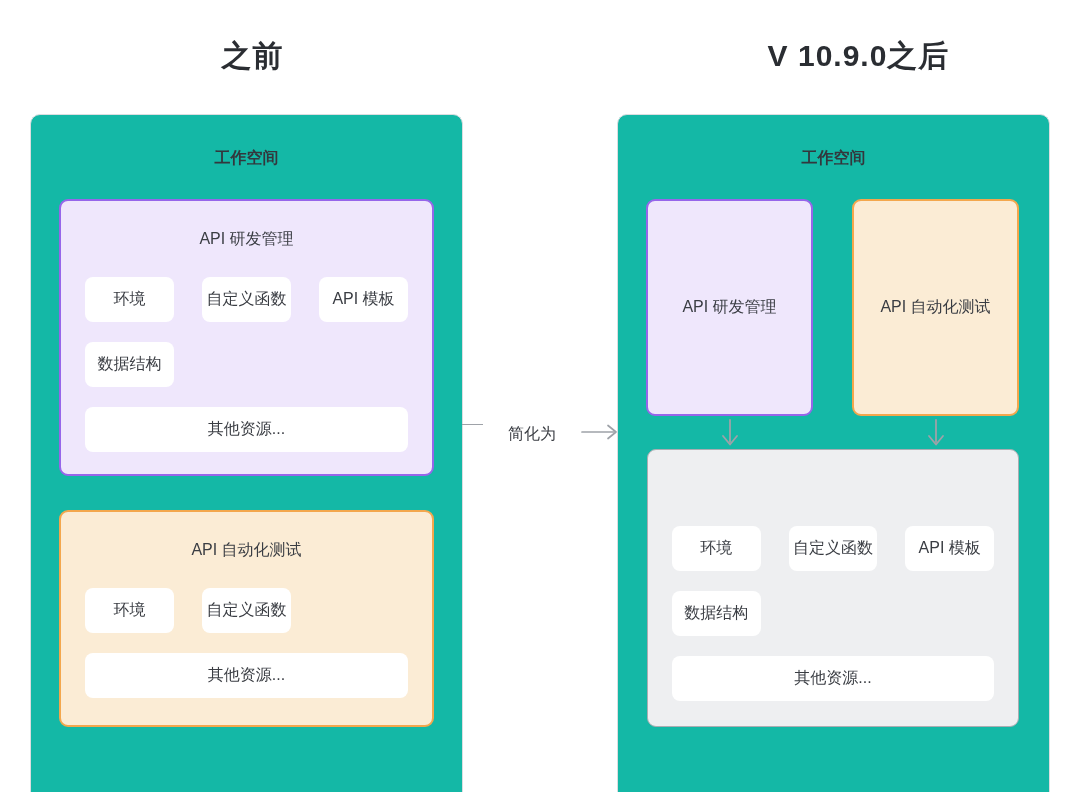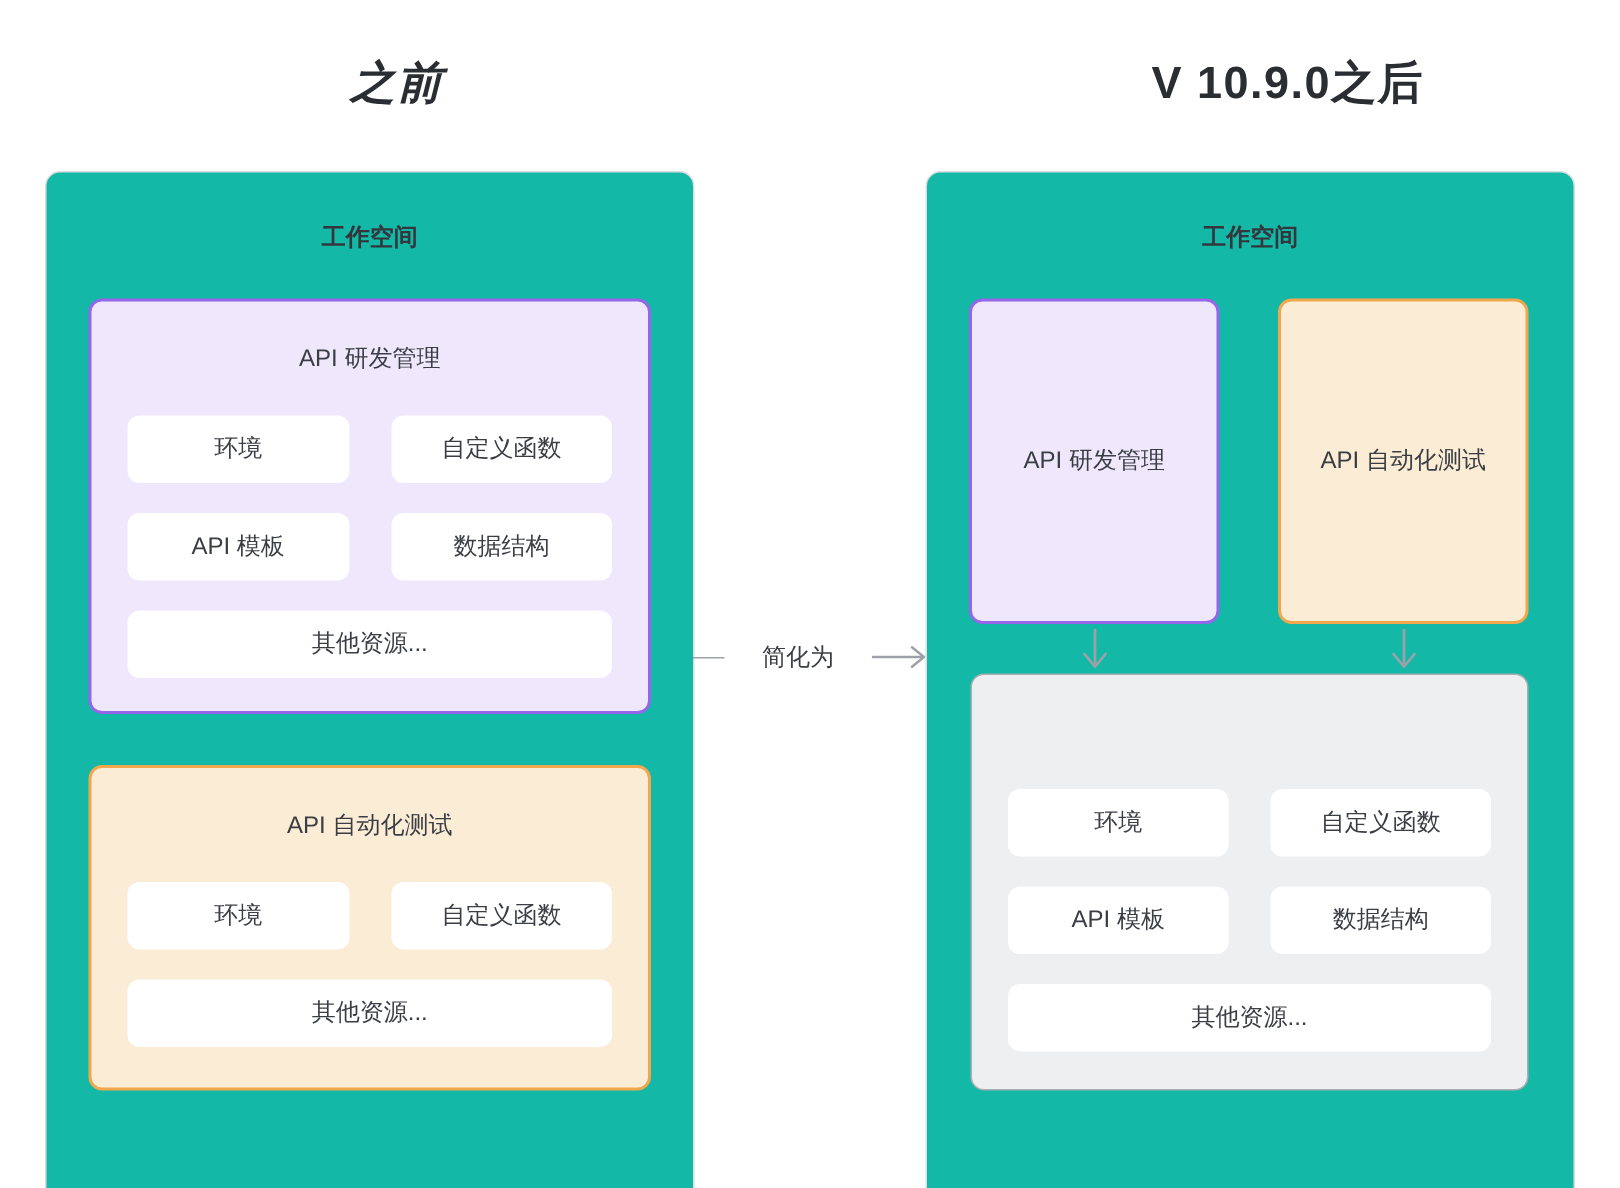--- a/index.html
+++ b/index.html
@@ -8,36 +8,36 @@
     --gray-border:#AAADB2;   --gray-fill:#EEEFF1;
     --container-border:#DBDDE0; --arrow:#9EA2A8;
     --text-dark:#3A3D43; --text-title:#2A2D32;
   }
   *{box-sizing:border-box;margin:0;padding:0;}
   html,body{width:1080px;height:792px;background:#fff;overflow:hidden;}
   body{font-family:"Liberation Sans","DejaVu Sans",sans-serif;color:var(--text-dark);position:relative;}
 
   .big-title{position:absolute;top:38px;height:36px;line-height:36px;text-align:center;
     font-size:30px;font-weight:700;color:var(--text-title);letter-spacing:1px;}
-  .big-title.before{left:48px;width:433px;font-style:italic;}
+  .big-title.before{left:36px;width:433px;}
   .big-title.after{left:642px;width:433px;}
 
   .panel{position:absolute;top:114px;width:433px;height:780px;background:#14b8a6;
     border:1.5px solid var(--container-border);border-radius:10px;}
   .panel.before{left:30px;}
   .panel.after{left:617px;}
 
   .workspace-label{position:absolute;top:33px;left:0;width:100%;text-align:center;
     font-size:16px;font-weight:700;color:#33373D;}
 
   .group{position:absolute;border-radius:9px;}
   .group .group-title{height:76px;display:flex;align-items:center;justify-content:center;
     font-size:16px;color:var(--text-dark);}
   .chips{position:absolute;left:24px;right:24px;top:76px;display:grid;
-    grid-template-columns:1fr 1fr;column-gap:28px;row-gap:20px;}
+    grid-template-columns:1fr 1fr 1fr;column-gap:28px;row-gap:20px;}
   .chip{height:45px;background:#fff;border-radius:8px;display:flex;align-items:center;
     justify-content:center;font-size:16px;color:var(--text-dark);}
   .chip.full{grid-column:1 / -1;}
 
   .group.purple{background:var(--purple-fill);border:2px solid var(--purple-border);}
   .group.orange{background:var(--orange-fill);border:2px solid var(--orange-border);}
   .group.gray{background:var(--gray-fill);border:1.5px solid var(--gray-border);}
 
   .group.dev-before{left:28px;top:84px;width:375px;height:277px;}
   .group.test-before{left:28px;top:395px;width:375px;height:217px;}
@@ -47,21 +47,21 @@
   .module.dev-after{left:28px;background:var(--purple-fill);border:2px solid var(--purple-border);}
   .module.test-after{left:234px;background:var(--orange-fill);border:2px solid var(--orange-border);}
 
   .group.shared-after{left:29px;top:334px;width:372px;height:278px;}
 
   .down-arrow{position:absolute;top:304px;width:18px;height:28px;color:var(--arrow);}
   .down-arrow.a1{left:103px;}
   .down-arrow.a2{left:309px;}
 
   .connector{position:absolute;left:462px;top:424px;width:156px;height:28px;
-    display:flex;align-items:center;justify-content:center;gap:25px;}
+    display:flex;align-items:flex-start;justify-content:center;gap:25px;}
   .connector .line{width:33px;height:0;border-top:1.7px solid var(--arrow);}
   .connector .label{font-size:16px;color:var(--text-dark);white-space:nowrap;}
   .right-arrow{width:37px;height:16px;color:var(--arrow);flex:0 0 auto;}
 </style>
 </head>
 <body>
 
 <div class="big-title before">之前</div>
 <div class="big-title after">V 10.9.0之后</div>
 

